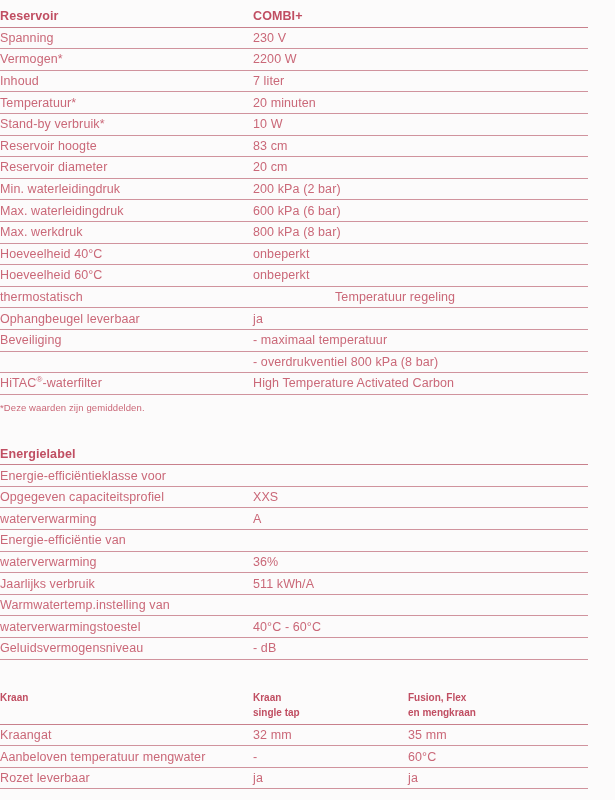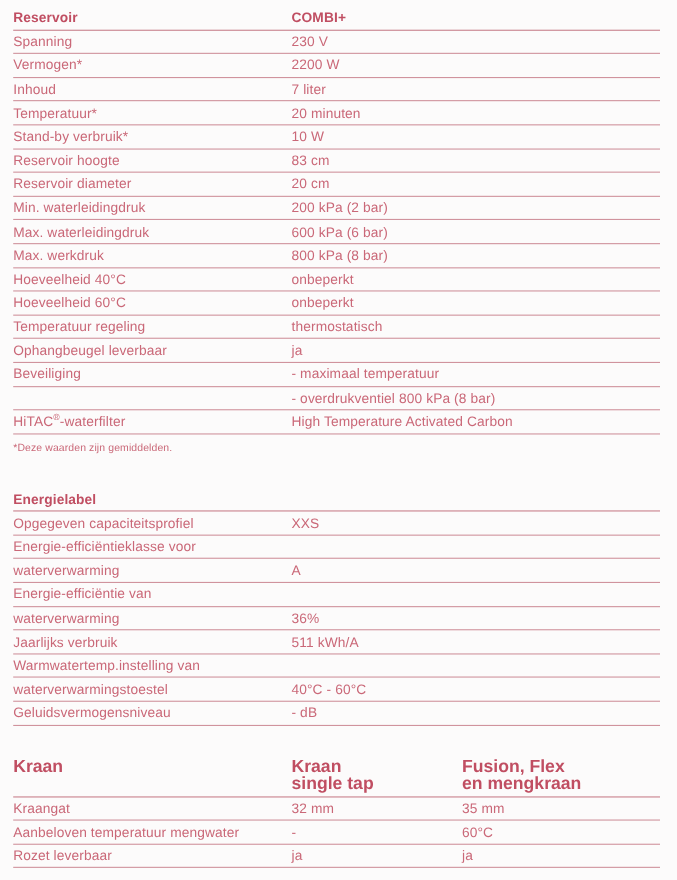--- a/index.html
+++ b/index.html
@@ -13,21 +13,21 @@
   html,body{margin:0;padding:0;}
   body{
     width:615px;height:800px;
     background:var(--bg);
     font-family:"Liberation Sans", sans-serif;
     color:var(--text);
     overflow:hidden;
   }
   .page{
     width:588px;
-    margin-left:12px;
+    margin-left:0;
     padding-top:6px;
   }
   .row{
     display:flex;
     align-items:center;
     height:21.6px;
     border-bottom:1px solid var(--line);
     font-size:12.5px;
     letter-spacing:.1px;
   }
@@ -48,21 +48,21 @@
     letter-spacing:.1px;
   }
   .section-gap-1{height:31px;}
   .section-gap-2{height:27px;}
   .kraan-header{
     display:flex;
     align-items:flex-start;
     padding-top:3px;
     height:38px;
     border-bottom:1.6px solid var(--hline);
-    font-size:16px;
+    font-size:10px;
     font-weight:bold;
     color:var(--bold);
     line-height:15.5px;
   }
   .kraan-header .cell.c0{width:253px;flex:none;}
   .kraan-header .cell.c1{width:155px;flex:none;}
   .kraan-header .cell.c2{flex:1;}
 </style>
 </head>
 <body>
@@ -117,22 +117,22 @@
         </div>
         <div class="row">
           <div class="cell c0">Hoeveelheid 40°C</div>
           <div class="cell c1">onbeperkt</div>
         </div>
         <div class="row">
           <div class="cell c0">Hoeveelheid 60°C</div>
           <div class="cell c1">onbeperkt</div>
         </div>
         <div class="row">
+          <div class="cell c1">thermostatisch</div>
           <div class="cell c0">Temperatuur regeling</div>
-          <div class="cell c1">thermostatisch</div>
         </div>
         <div class="row">
           <div class="cell c0">Ophangbeugel leverbaar</div>
           <div class="cell c1">ja</div>
         </div>
         <div class="row">
           <div class="cell c0">Beveiliging</div>
           <div class="cell c1">- maximaal temperatuur</div>
         </div>
         <div class="row">
@@ -149,26 +149,26 @@
 
   <div class="section-gap-1"></div>
 
   <div>
     <div class="row header">
       <div class="cell c0">Energielabel</div>
       <div class="cell c1"></div>
     </div>
     <div>
         <div class="row">
+          <div class="cell c0">Energie-efficiëntieklasse voor</div>
+          <div class="cell c1"></div>
+        </div>
+        <div class="row">
           <div class="cell c0">Opgegeven capaciteitsprofiel</div>
           <div class="cell c1">XXS</div>
-        </div>
-        <div class="row">
-          <div class="cell c0">Energie-efficiëntieklasse voor</div>
-          <div class="cell c1"></div>
         </div>
         <div class="row">
           <div class="cell c0">waterverwarming</div>
           <div class="cell c1">A</div>
         </div>
         <div class="row">
           <div class="cell c0">Energie-efficiëntie van</div>
           <div class="cell c1"></div>
         </div>
         <div class="row">

